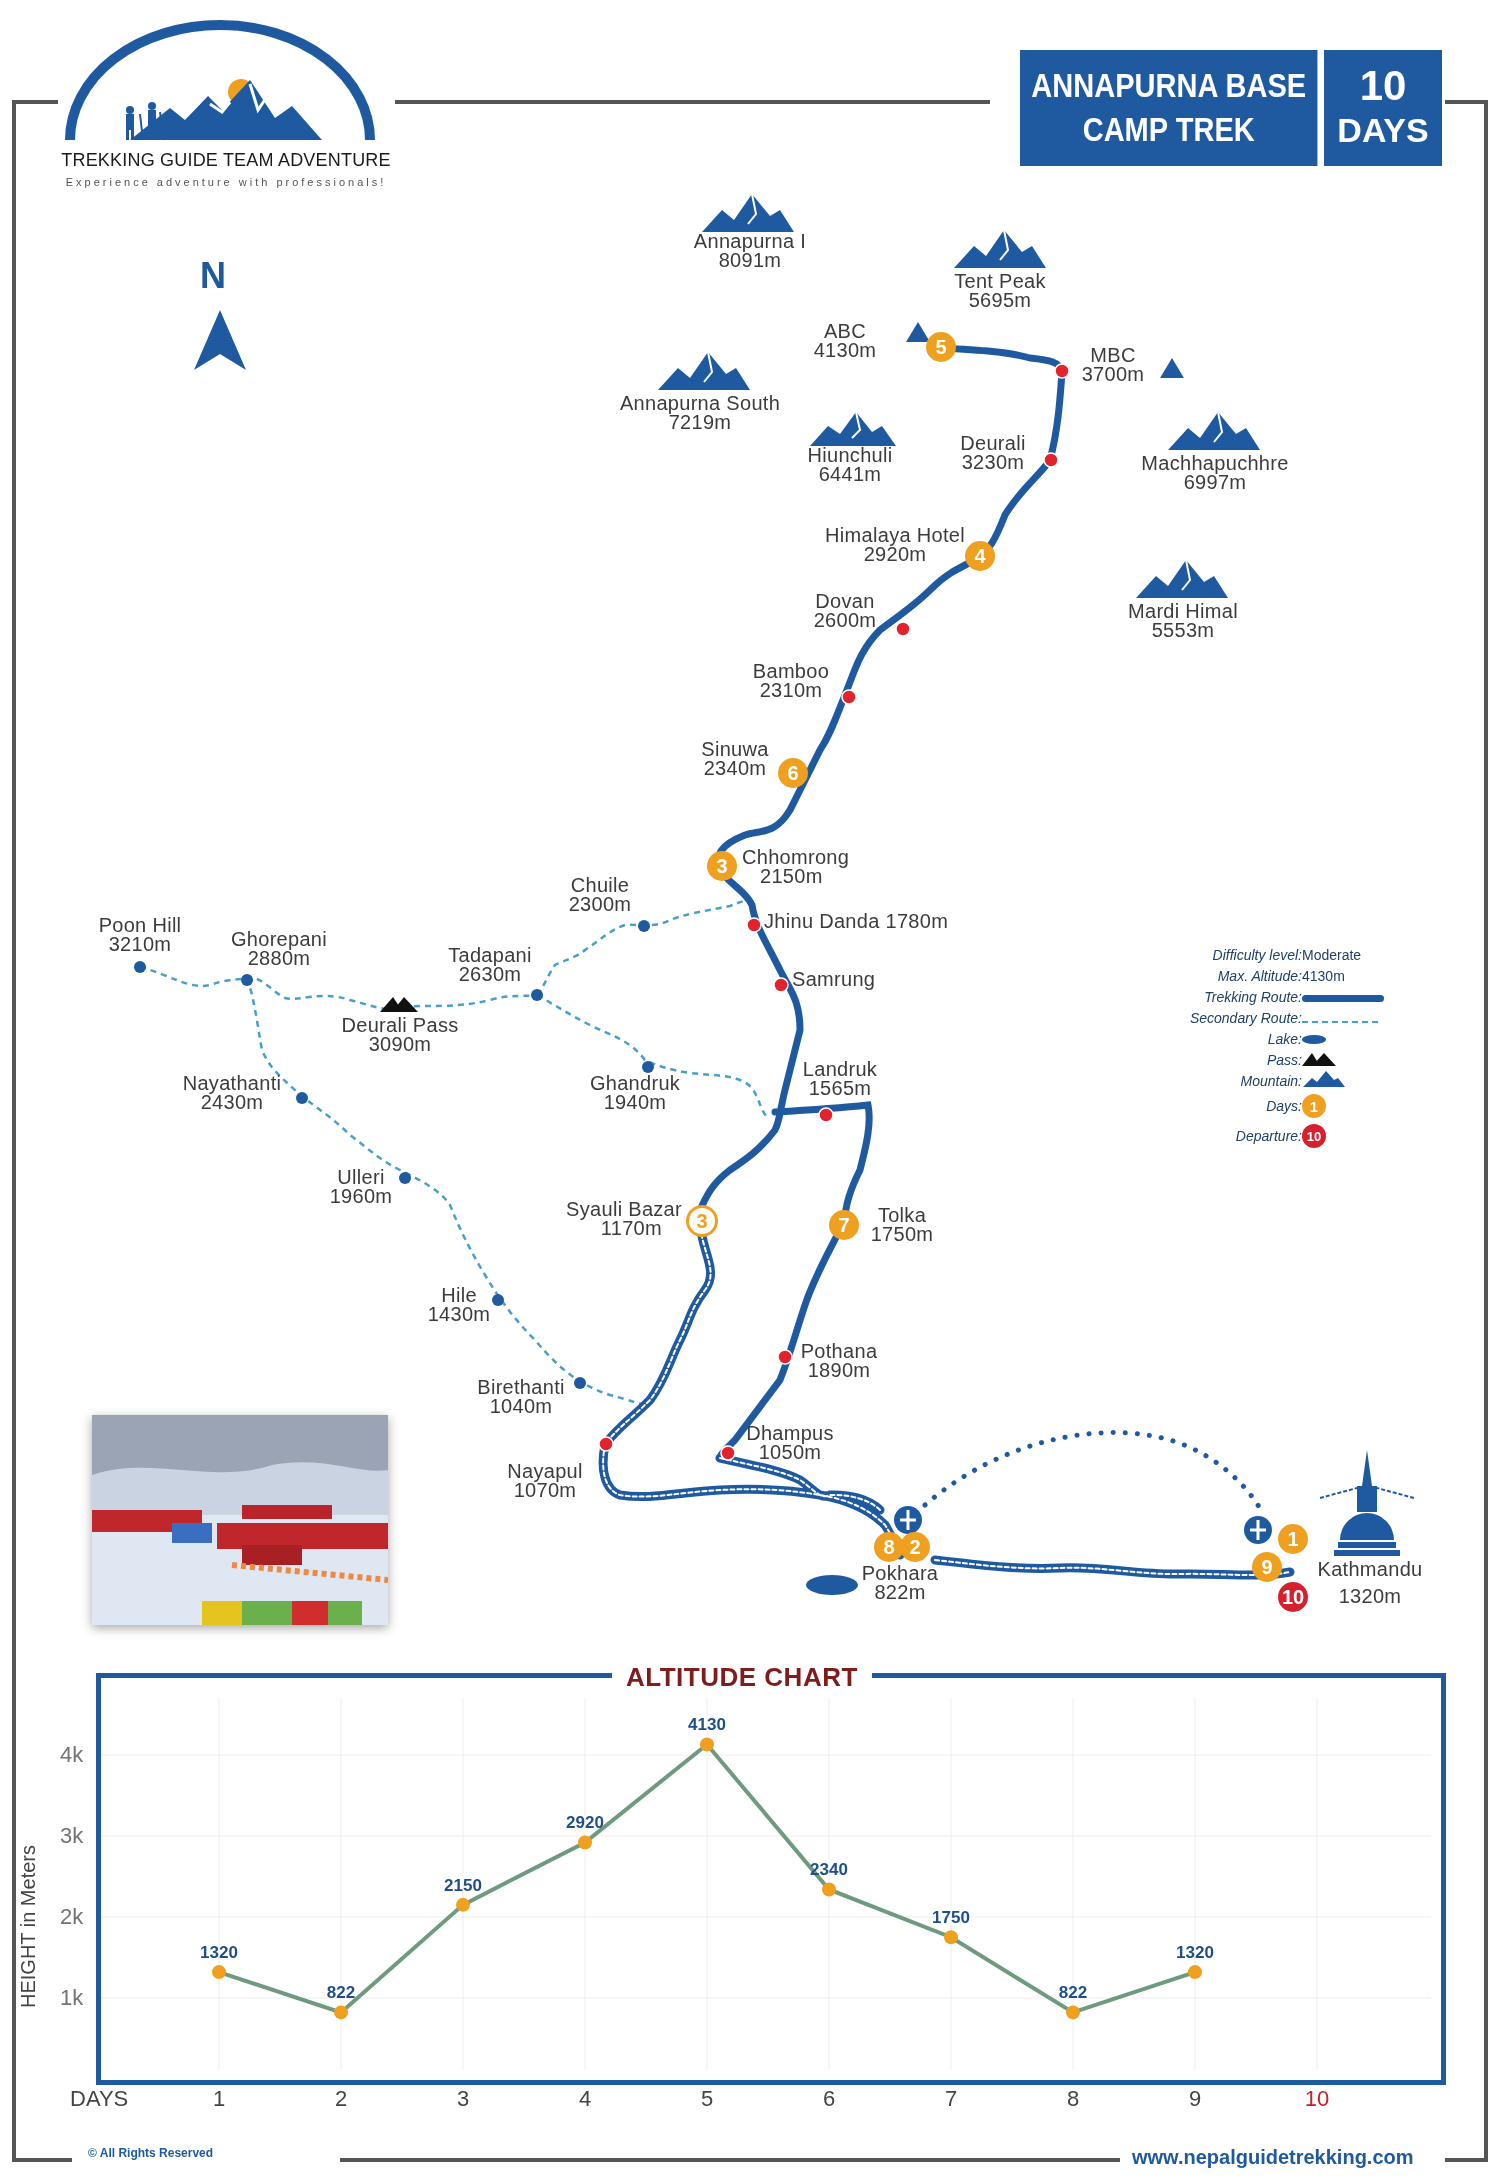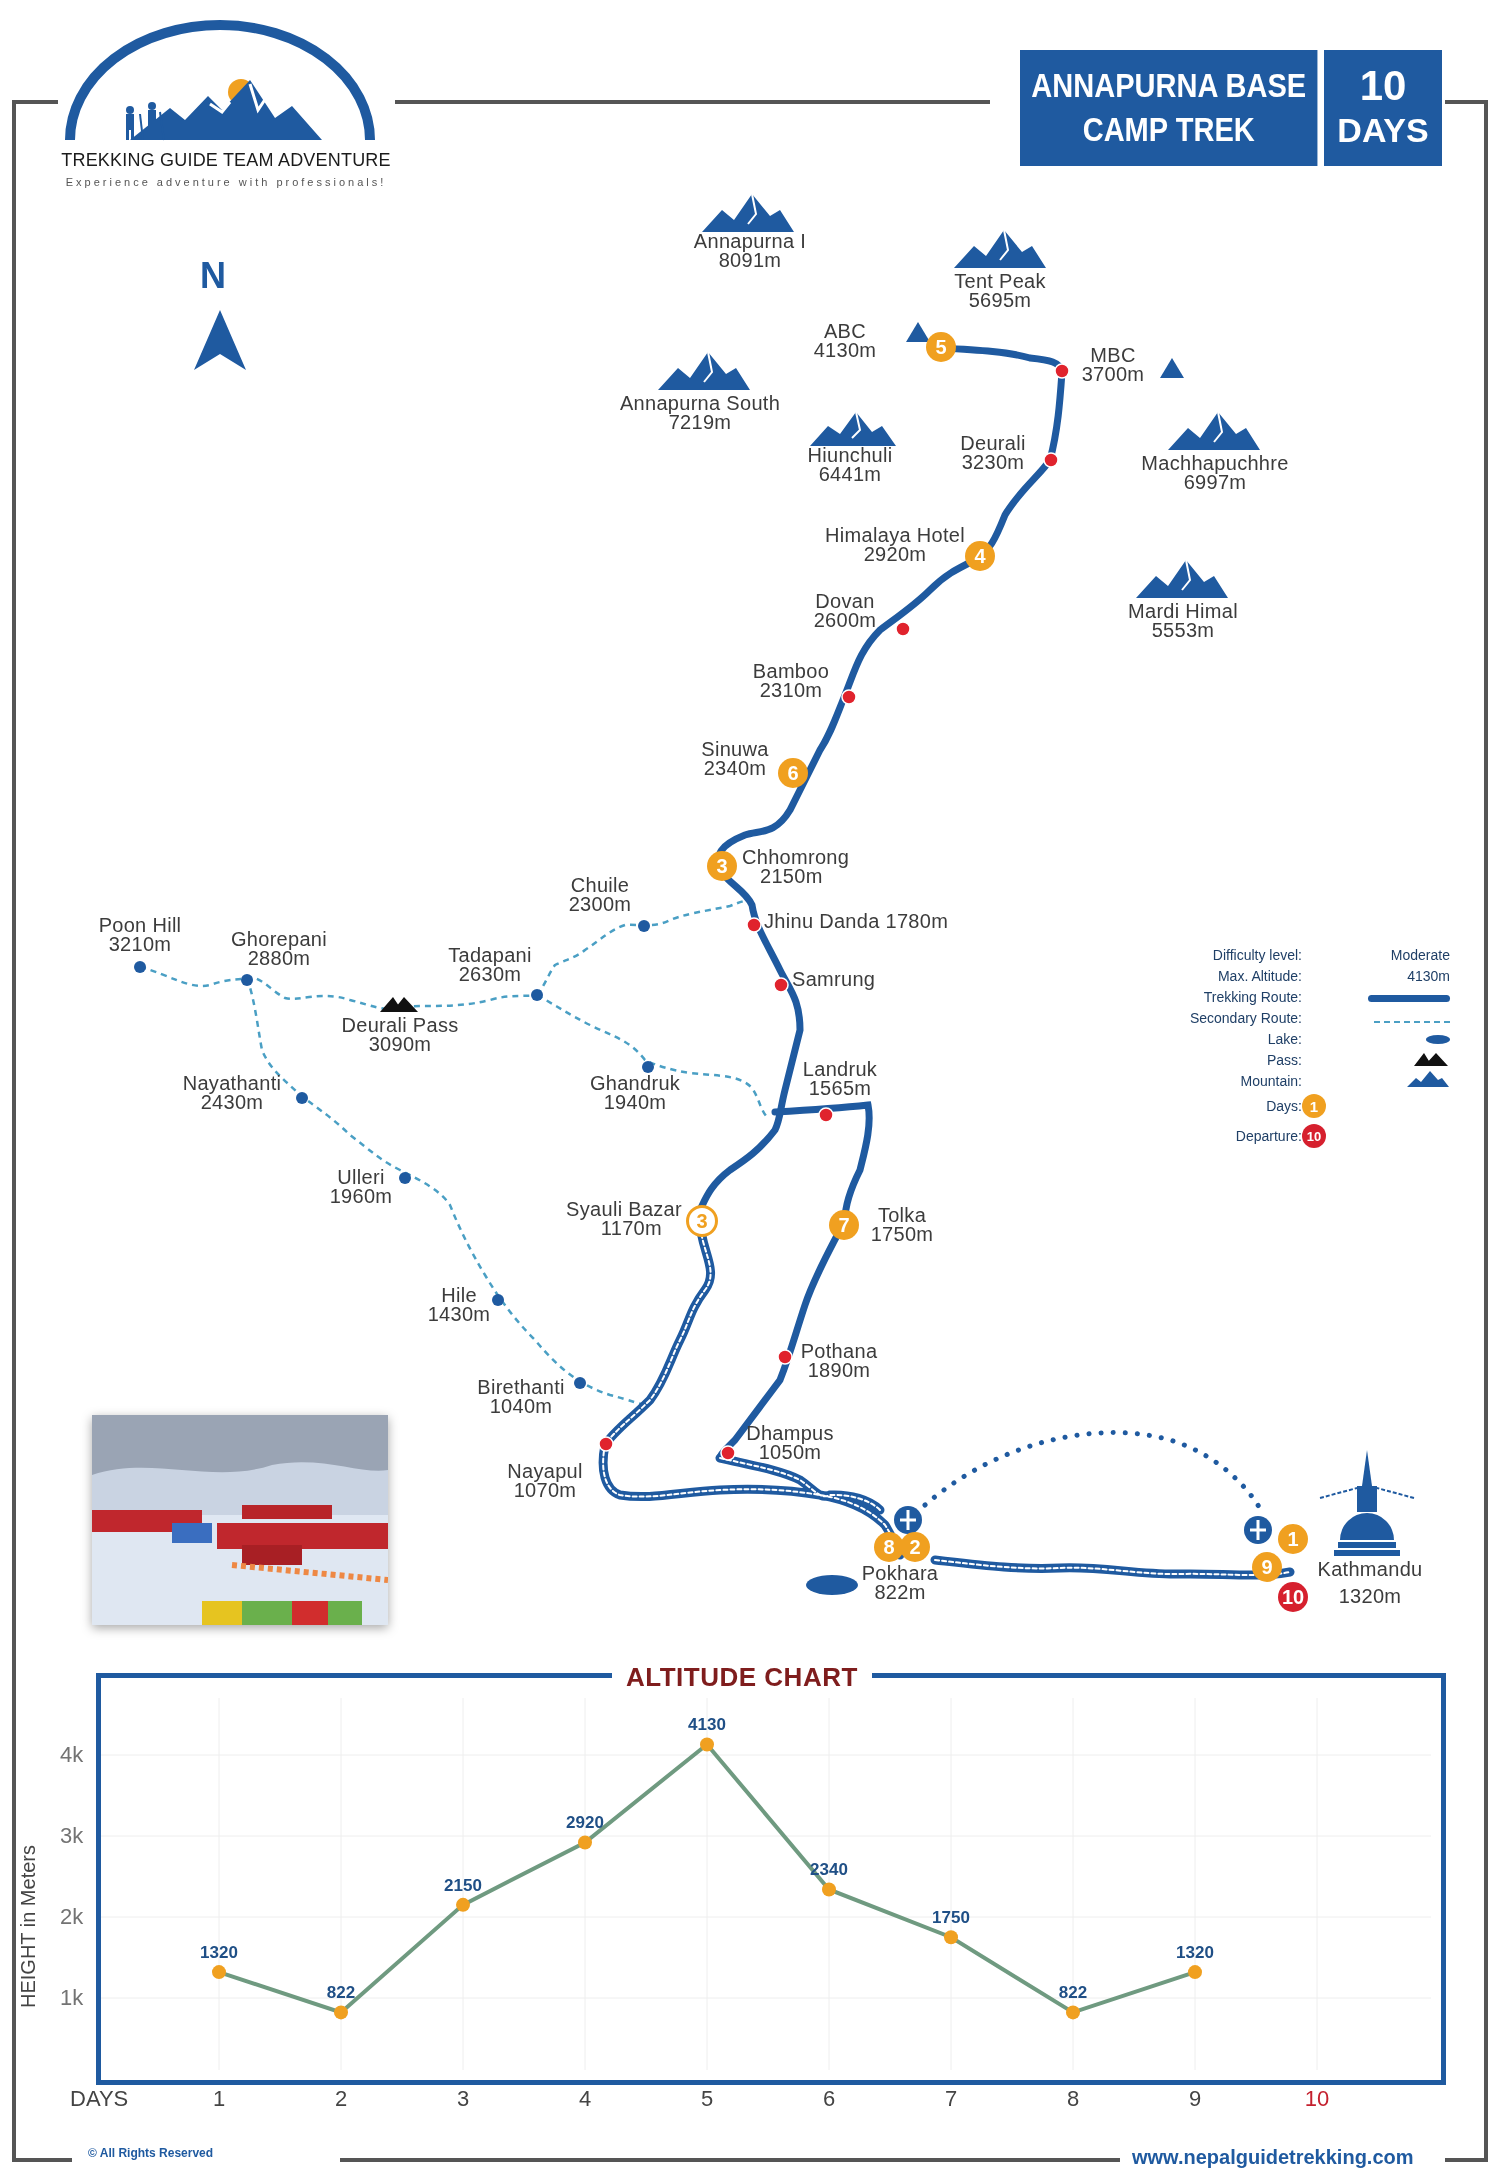--- a/index.html
+++ b/index.html
@@ -25,22 +25,22 @@
   .north{position:absolute;left:200px;top:255px;font-size:36px;font-weight:bold;color:#1f5aa0;}
   .lbl{position:absolute;font-size:20px;color:#3c3c3c;text-align:center;line-height:19px;white-space:nowrap;letter-spacing:0.3px;}
   .lbl.left{text-align:right;}
   .lbl.lft{text-align:left;}
   .badge{position:absolute;width:30px;height:30px;border-radius:50%;background:#f0a020;color:#fff;font-weight:bold;font-size:20px;display:flex;align-items:center;justify-content:center;}
   .badge.outline{background:#fff;border:3px solid #f0a020;color:#f0a020;width:26px;height:26px;}
   .badge.red{background:#d6202e;}
 
   .legend{position:absolute;left:1150px;top:944px;width:300px;}
   .legend .row{display:flex;align-items:center;height:21px;font-size:14px;color:#1f3f66;}
-  .legend .k{width:152px;text-align:right;}
-  .legend .v{flex:1;text-align:right;}
+  .legend .k{width:152px;text-align:right;font-style:italic;}
+  .legend .v{flex:1;}
 
   .photo{position:absolute;left:92px;top:1415px;width:296px;height:210px;box-shadow:0 3px 10px rgba(0,0,0,0.35);overflow:hidden;}
 
   .chart-title{position:absolute;left:612px;top:1662px;padding:0 14px;background:#fff;font-size:26px;font-weight:bold;color:#7f1d1d;letter-spacing:0.5px;}
   .chart-box{position:absolute;left:96px;top:1673px;width:1340px;height:402px;border:5px solid #1f5aa0;border-top:5px solid #1f5aa0;}
   .ytick{position:absolute;font-size:22px;color:#737373;}
   .ylabel{position:absolute;left:28px;top:1925px;font-size:20px;color:#444;transform:rotate(-90deg);transform-origin:center;white-space:nowrap;width:200px;text-align:center;margin-left:-100px;margin-top:-10px;}
   .xtick{position:absolute;top:2086px;font-size:22px;color:#444;width:40px;text-align:center;margin-left:-20px;}
   .xtick.last{color:#c4202e;}
   .days-lbl{position:absolute;left:70px;top:2086px;font-size:22px;color:#444;}

